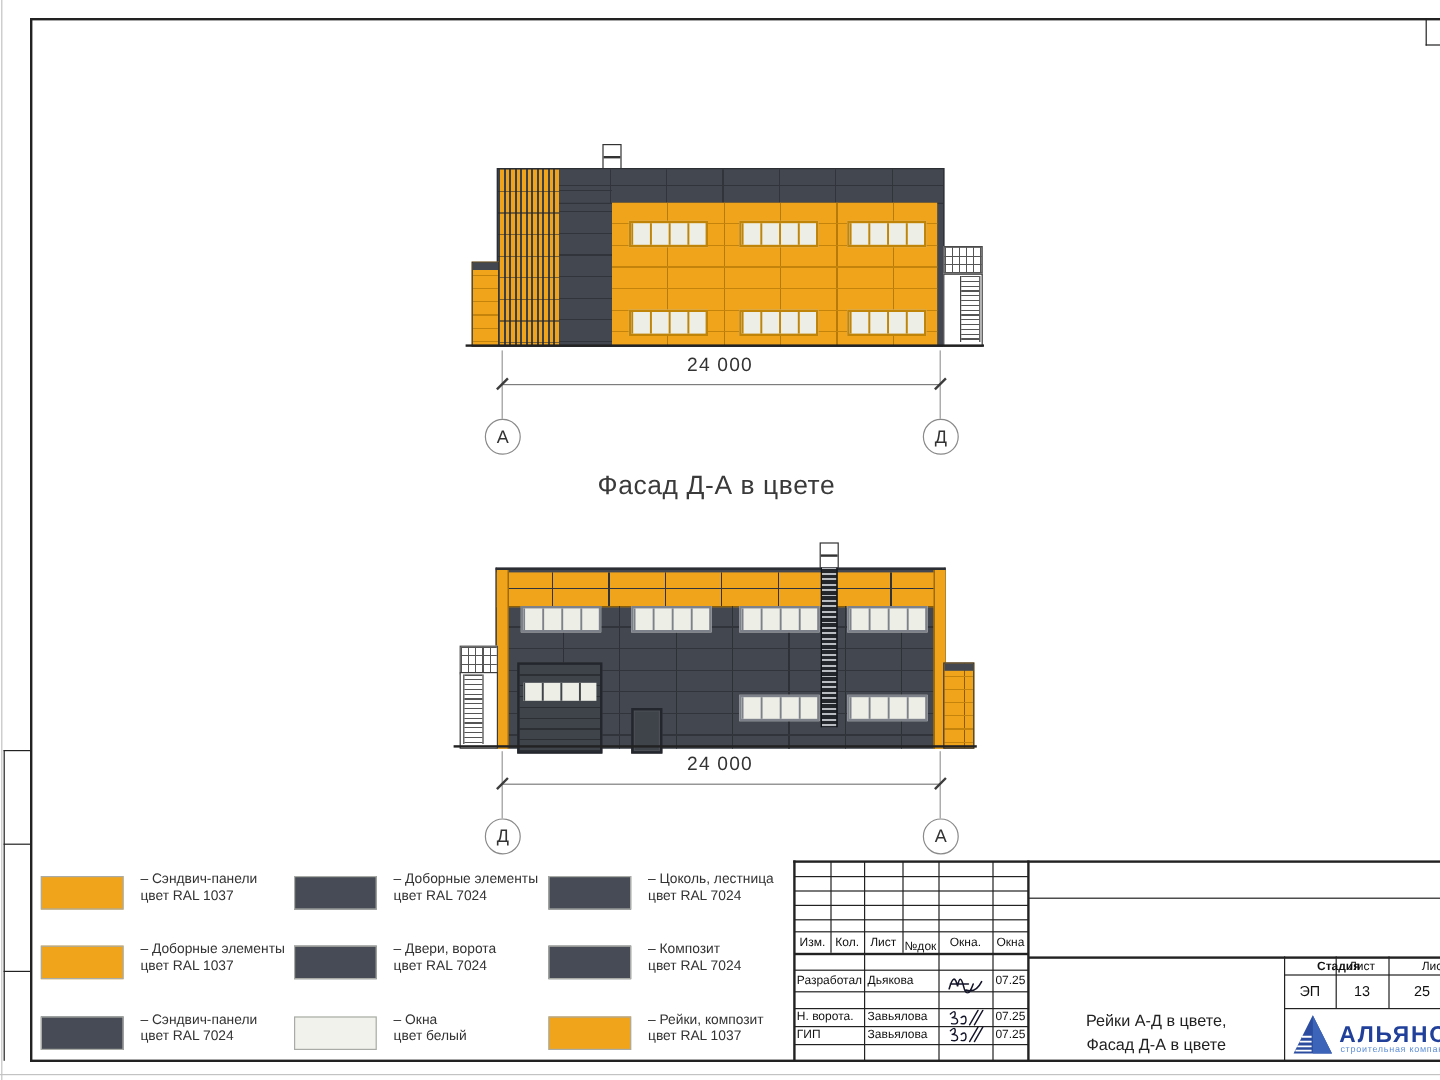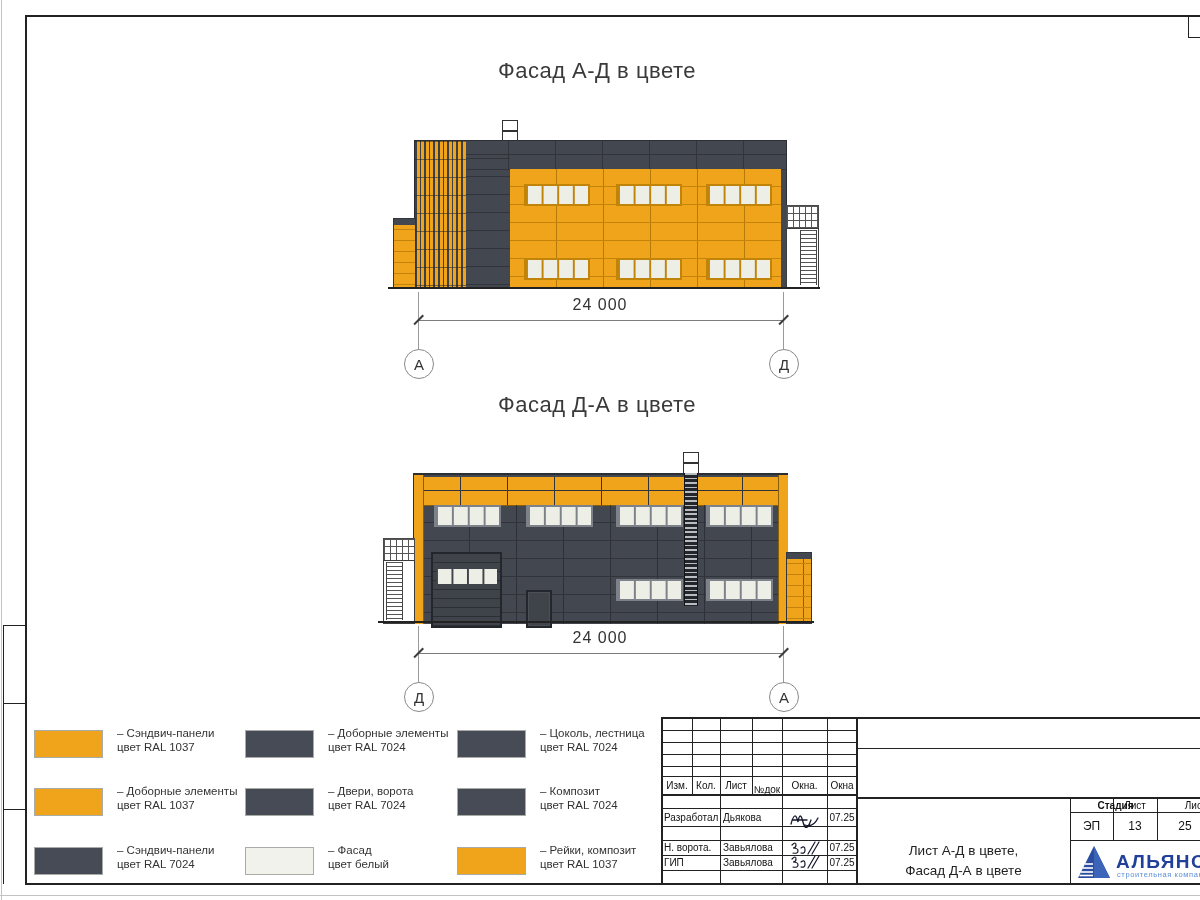--- a/index.html
+++ b/index.html
@@ -73,21 +73,20 @@
   <div class="ln" style="left:25px;top:15px;width:1175px;height:2px;"></div>
   <div class="ln" style="left:25px;top:15px;width:2px;height:869px;"></div>
   <div class="ln" style="left:25px;top:883px;width:1175px;height:2px;"></div>
   <div class="abs" style="left:1188px;top:15px;width:60px;height:22px;border-left:1.5px solid #222;border-bottom:1.5px solid #222;"></div>
 
   <div class="ln" style="left:3px;top:625px;width:1px;height:259px;"></div>
   <div class="ln" style="left:3px;top:625px;width:22px;height:1px;"></div>
   <div class="ln" style="left:3px;top:703px;width:22px;height:1px;"></div>
   <div class="ln" style="left:3px;top:809px;width:22px;height:1px;"></div>
 
-  <div class="fac-title" style="left:357px;top:58px;width:480px;">Фасад А-Д в цвете</div>
 
   <div class="roofbox" style="left:502px;top:120px;width:14px;height:20px;"></div>
 
   <div class="abs dark" style="left:414px;top:140px;width:371px;height:147px;border:1px solid #2b2e33;">
     <div class="abs band-joints" style="left:0;top:0;width:371px;height:28px;border-bottom:1px solid #31343b;"></div>
     <div class="abs hl-orange orange" style="left:95px;top:28px;width:271px;height:119px;"></div>
     <div class="abs hl-dark" style="left:51px;top:0;width:44px;height:147px;"></div>
     <div class="abs stripes" style="left:0;top:0;width:51px;height:147px;"></div>
     <div class="winA" style="left:109px;top:43px;width:62px;"></div>
     <div class="winA" style="left:201px;top:43px;width:62px;"></div>
@@ -181,21 +180,21 @@
     <div>– Доборные элементы</div>
     <div>цвет RAL 7024</div>
   </div>
   <div class="sw" style="left: 245px; top: 788px; background: rgb(71, 75, 85);"></div>
   <div class="leg-label" style="left:328px;top:785px;">
     <div>– Двери, ворота</div>
     <div>цвет RAL 7024</div>
   </div>
   <div class="sw" style="left: 245px; top: 847px; background: rgb(240, 242, 235);"></div>
   <div class="leg-label" style="left:328px;top:844px;">
-    <div>– Фасад</div>
+    <div>– Окна</div>
     <div>цвет белый</div>
   </div>
 
   <div class="sw" style="left: 457px; top: 730px; background: rgb(71, 75, 85);"></div>
   <div class="leg-label" style="left:540px;top:727px;">
     <div>– Цоколь, лестница</div>
     <div>цвет RAL 7024</div>
   </div>
   <div class="sw" style="left: 457px; top: 788px; background: rgb(71, 75, 85);"></div>
   <div class="leg-label" style="left:540px;top:785px;">
@@ -265,21 +264,21 @@
     <path d="M3,5 Q7,1 7,5 Q7,8 4,8 Q9,8 9,11 Q9,14 4,13 M12,8 Q16,5 16,10 Q16,14 12,13 M19,14 L26,2 M23,14 L30,2" fill="none" stroke="#14152a" stroke-width="1.2" stroke-linecap="round"></path>
   </svg>
 
   <div class="tb-text tb-center" style="left:1094px;top:798px;width:43px;height:14px;font-weight:bold;">Стадия</div>
   <div class="tb-text tb-center" style="left:1113px;top:798px;width:44px;height:14px;">Лист</div>
   <div class="tb-text tb-center" style="left:1157px;top:798px;width:88px;height:14px;">Листов</div>
   <div class="tb-text tb-center tb-val" style="left:1070px;top:812px;width:43px;height:28px;">ЭП</div>
   <div class="tb-text tb-center tb-val" style="left:1113px;top:812px;width:44px;height:28px;">13</div>
   <div class="tb-text tb-center tb-val" style="left:1157px;top:812px;width:56px;height:28px;">25</div>
 
-  <div class="doc-title-line" style="top:843px;">Лист А-Д в цвете,</div>
+  <div class="doc-title-line" style="top:843px;">Рейки А-Д в цвете,</div>
   <div class="doc-title-line" style="top:863px;">Фасад Д-А в цвете</div>
 
   <svg class="abs" style="left:1076px;top:844px;" width="160" height="38" viewBox="0 0 160 38">
     <polygon points="18,2 34,34 2,34" fill="#2B4C9F"></polygon>
     <polygon points="18,2 34,34 18,34" fill="#3C64B8"></polygon>
     <line x1="9" y1="20" x2="17" y2="20" stroke="#fff" stroke-width="1.6"></line>
     <line x1="7" y1="24" x2="17" y2="24" stroke="#fff" stroke-width="1.6"></line>
     <line x1="5" y1="28" x2="17" y2="28" stroke="#fff" stroke-width="1.6"></line>
     <line x1="3.5" y1="31.5" x2="17" y2="31.5" stroke="#fff" stroke-width="1.6"></line>
     <text x="40" y="24" font-family="Liberation Sans, sans-serif" font-size="19" font-weight="bold" letter-spacing="1.5" fill="#20409A">АЛЬЯНС</text>

